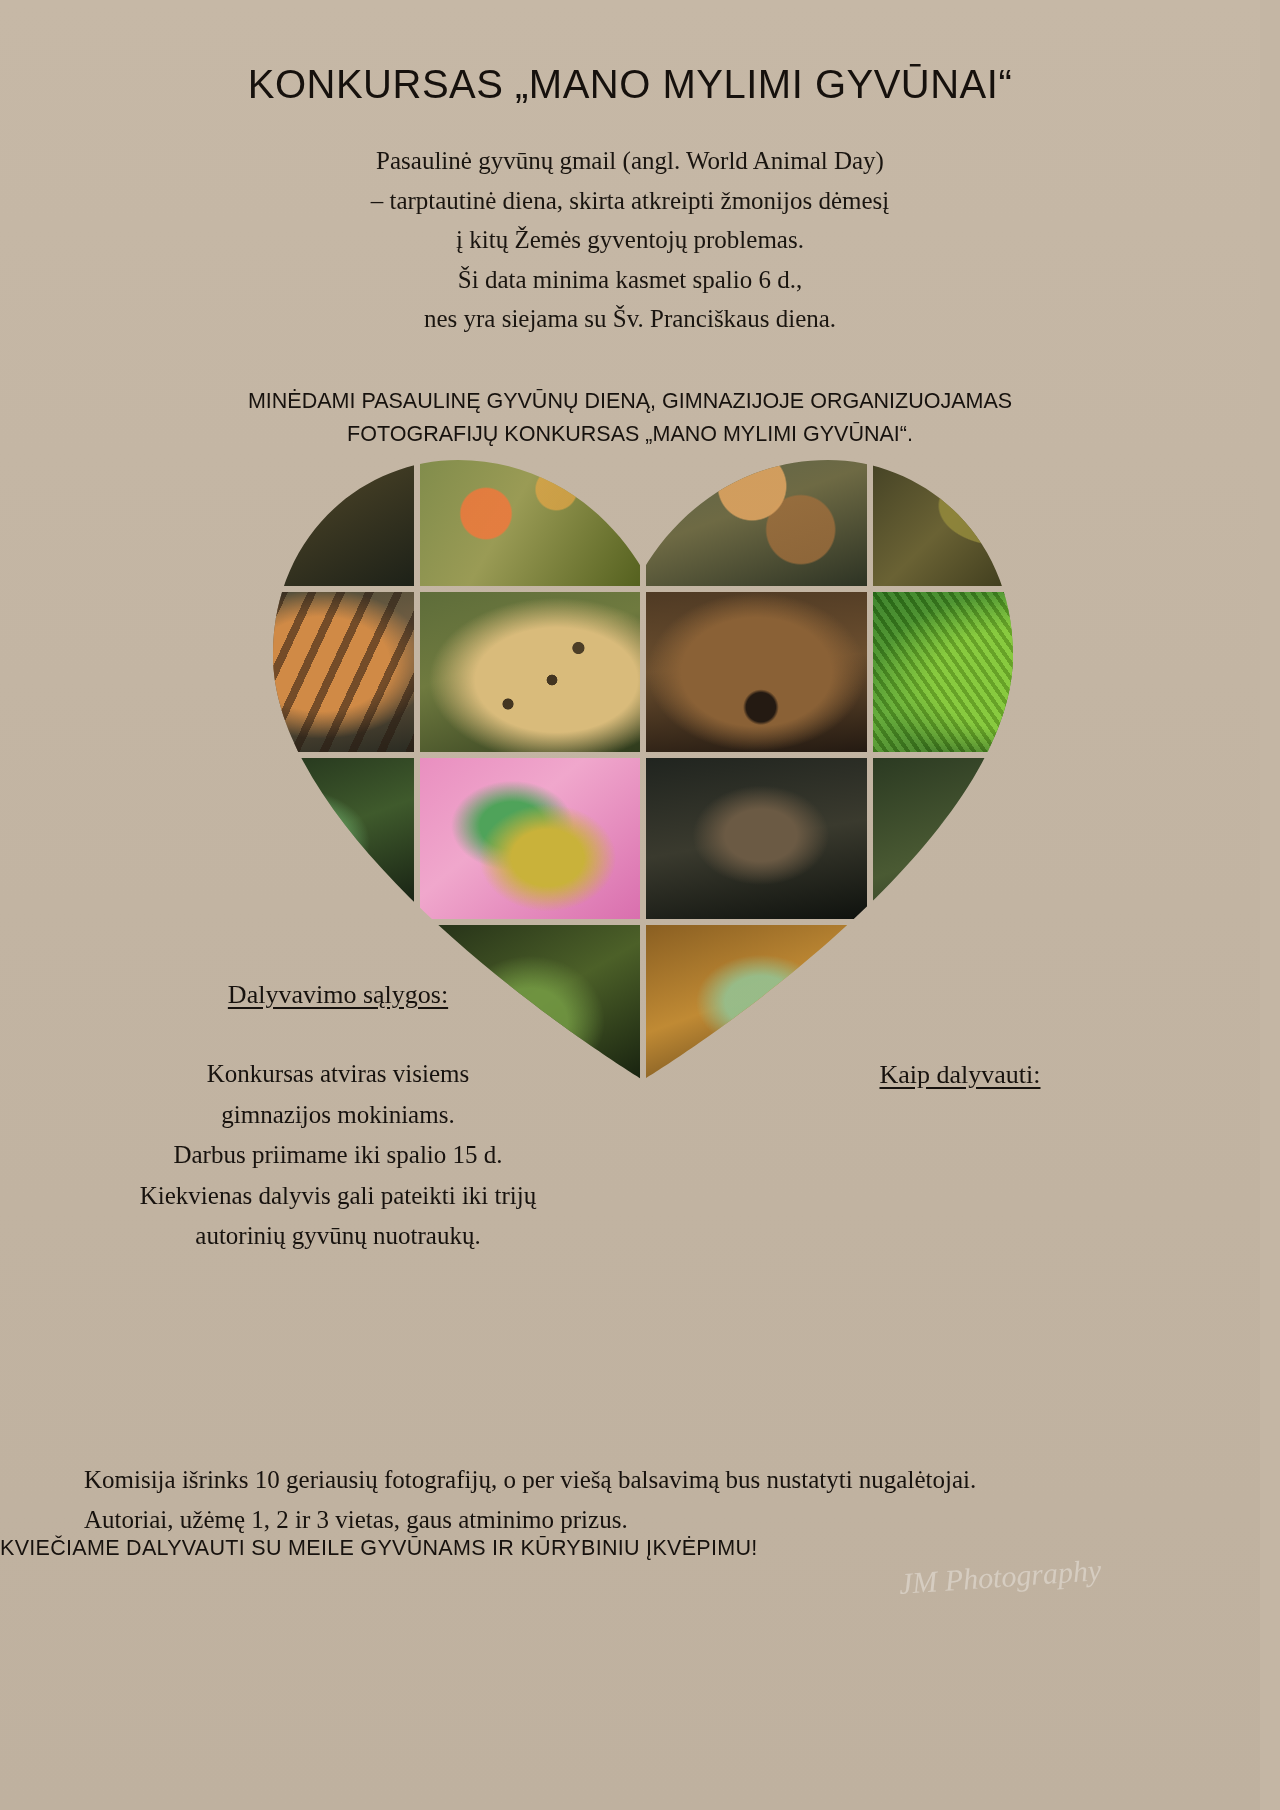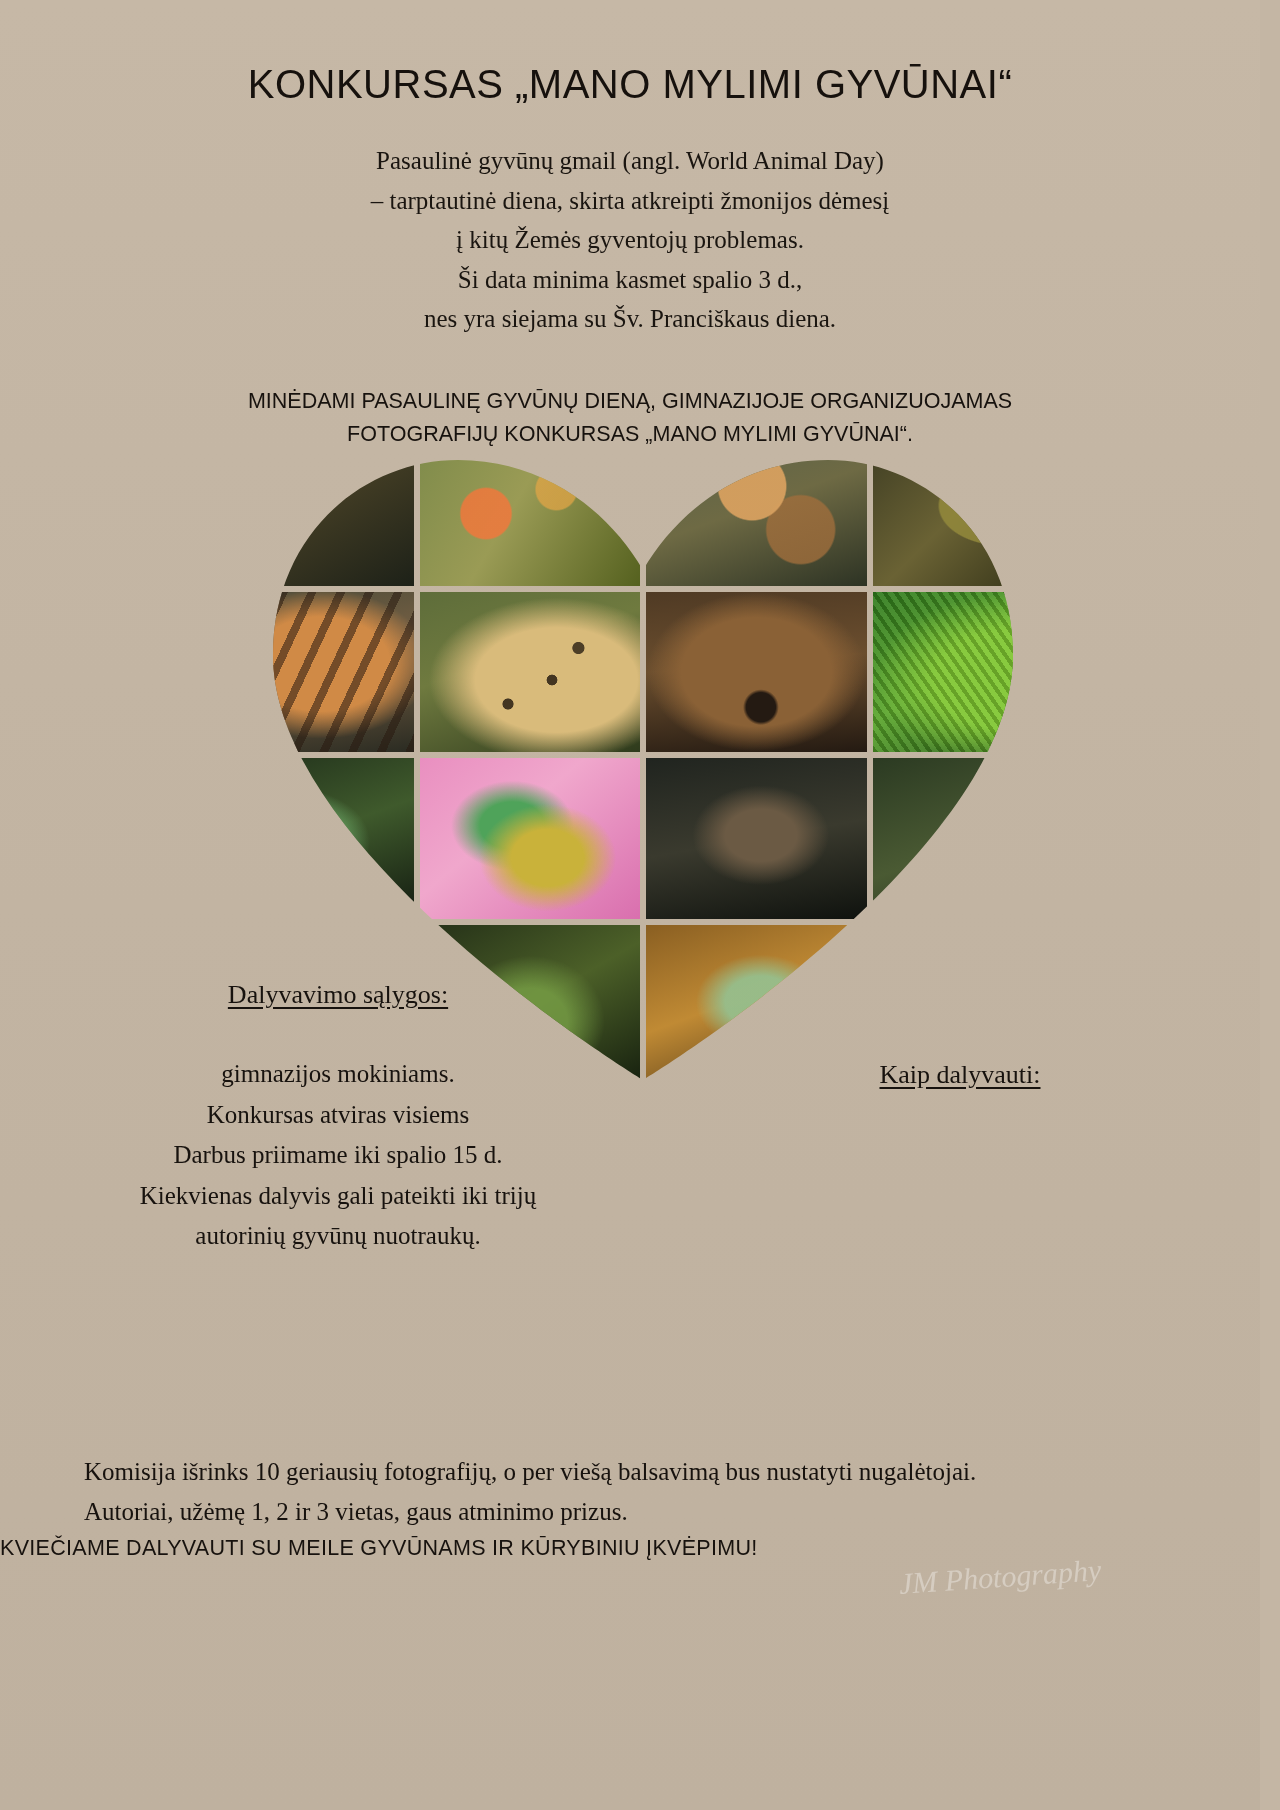--- a/index.html
+++ b/index.html
@@ -191,20 +191,21 @@
   .bottom {
     position: absolute;
     left: 84px;
     top: 1452px;
     width: 1120px;
     font-size: 25px;
     line-height: 1.58;
   }
   .bottom .justified {
     text-align: justify;
+    margin-top: 8px;
   }
   .footer {
     position: absolute;
     left: 0;
     top: 1536px;
     width: 1280px;
     font-family: "Liberation Sans", sans-serif;
     font-size: 21.5px;
     letter-spacing: .3px;
     color: #17120e;
@@ -227,21 +228,21 @@
 <body>
 
 <div class="poster">
 
   <div class="title">KONKURSAS „MANO MYLIMI GYVŪNAI“</div>
 
   <div class="intro">
     <div>Pasaulinė gyvūnų gmail (angl. World Animal Day)</div>
     <div>– tarptautinė diena, skirta atkreipti žmonijos dėmesį</div>
     <div>į kitų Žemės gyventojų problemas.</div>
-    <div>Ši data minima kasmet spalio 3 d.,</div>
+    <div>Ši data minima kasmet spalio 6 d.,</div>
     <div>nes yra siejama su Šv. Pranciškaus diena.</div>
   </div>
 
   <div class="caps">
     <div>MINĖDAMI PASAULINĘ GYVŪNŲ DIENĄ, GIMNAZIJOJE ORGANIZUOJAMAS</div>
     <div>FOTOGRAFIJŲ KONKURSAS „MANO MYLIMI GYVŪNAI“.</div>
   </div>
 
   <div class="heart-wrap">
     <div class="heart">
@@ -263,22 +264,22 @@
       <div class="tile blank"></div>
       <div class="tile t-frog"></div>
       <div class="tile t-butterfly"></div>
       <div class="tile blank"></div>
     </div>
   </div>
 
   <div class="col-left">
     <div class="side-head">Dalyvavimo sąlygos:</div>
     <div class="side-body">
+      <div>Konkursas atviras visiems</div>
       <div>gimnazijos mokiniams.</div>
-      <div>Konkursas atviras visiems</div>
       <div>Darbus priimame iki spalio 15 d.</div>
       <div>Kiekvienas dalyvis gali pateikti iki trijų</div>
       <div>autorinių gyvūnų nuotraukų.</div>
     </div>
   </div>
 
   <div class="col-right">
     <div class="side-head">Kaip dalyvauti:</div>
   </div>
 

